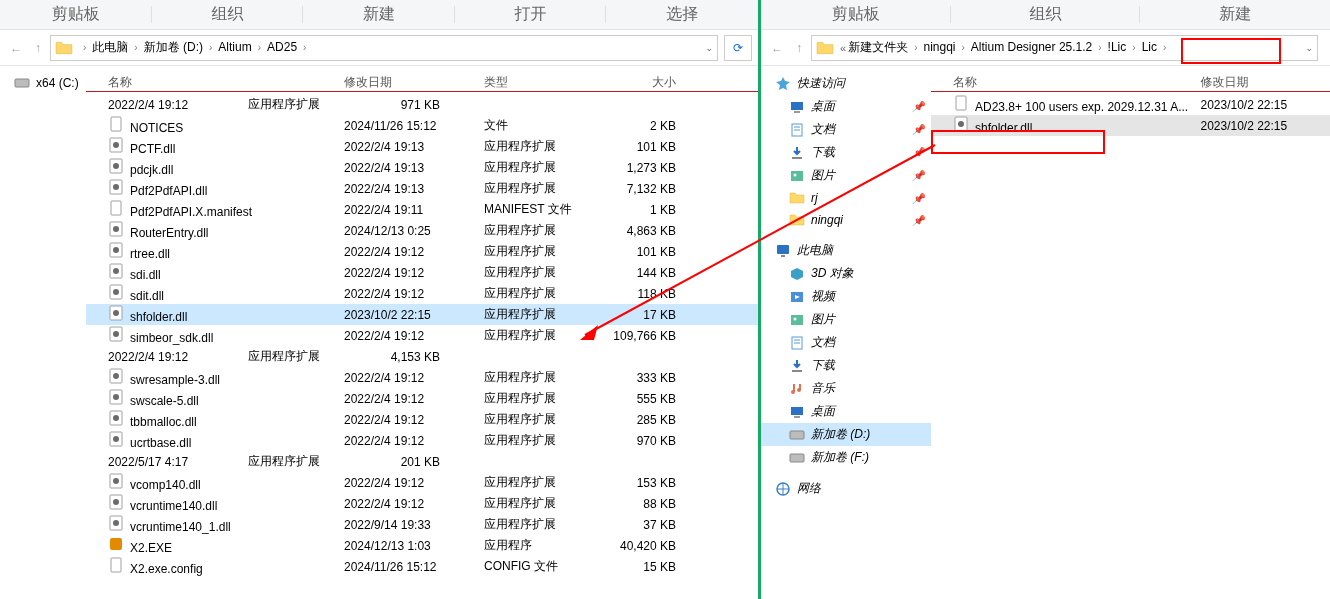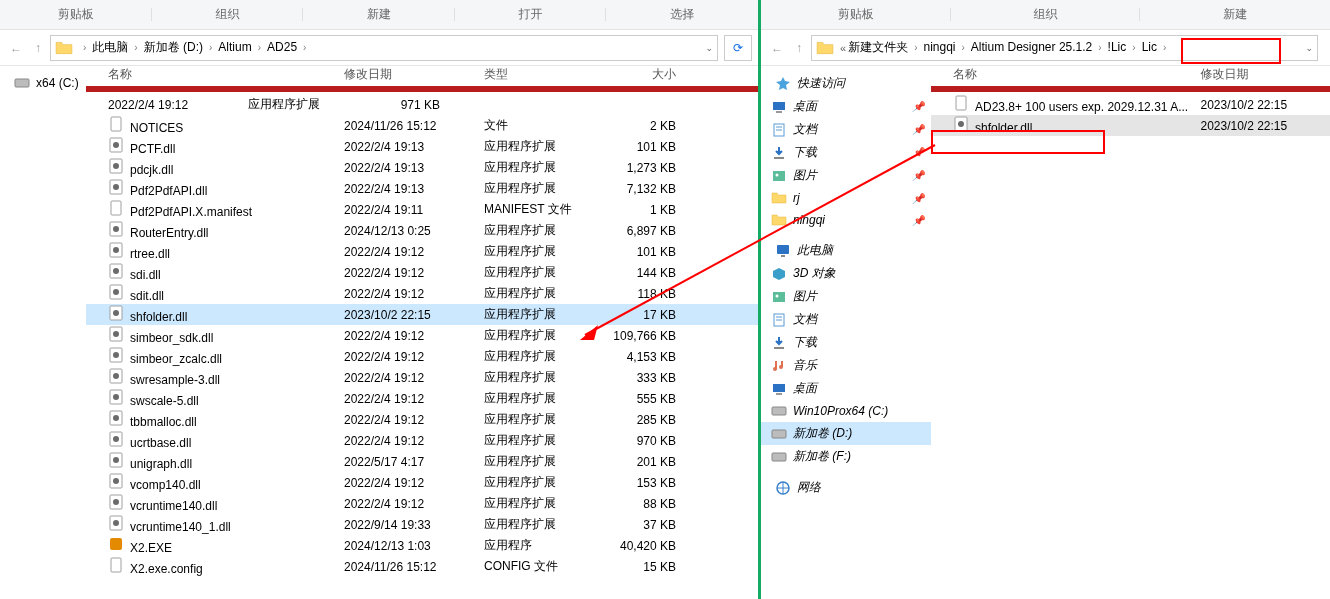--- a/index.html
+++ b/index.html
@@ -3,48 +3,48 @@
   <meta charset="utf-8">
   <style>
     * { margin: 0; padding: 0; box-sizing: border-box; font-family: "Microsoft YaHei", "Segoe UI", sans-serif; }
     body { background: #fff; font-size: 12px; color: #000; width: 1330px; height: 599px; overflow: hidden; position: relative; }
     .window { position: absolute; top: 0; background: #fff; }
     .left-window { left: 0; width: 758px; height: 599px; }
     .right-window { left: 758px; width: 572px; height: 599px; border-left: 3px solid #14ab64; }
 
     
     .ribbon { height: 30px; display: flex; align-items: center; background: #f5f6f7; border-bottom: 1px solid #e3e3e3; }
-    .ribbon-section { flex: 1; text-align: center; color: #666; position: relative; font-size: 12px; }
+    .ribbon-section { flex: 1; text-align: center; color: #666; position: relative; font-size: 16px; }
     .ribbon-section::after { content: ""; position: absolute; right: 0; top: 2px; bottom: 2px; width: 1px; background: #e0e0e0; }
     .ribbon-section:last-child::after { display: none; }
 
     
     .addrbar { height: 36px; display: flex; align-items: center; padding: 0 6px; border-bottom: 1px solid #e6e6e6; }
     .nav-btn { width: 20px; height: 20px; display: inline-flex; align-items: center; justify-content: center; color: #9a9a9a; margin-right: 2px; }
     .addr-box { flex: 1; height: 26px; border: 1px solid #ccc; display: flex; align-items: center; padding: 0 4px; background: #fff; margin-right: 6px; }
     .addr-folder-icon { width: 18px; height: 18px; margin-right: 6px; }
     .crumb { display: inline-flex; align-items: center; color: #000; padding: 0 2px; white-space: nowrap; }
     .crumb-sep { color: #808080; padding: 0 4px; font-size: 10px; }
     .crumb-drop { color: #606060; font-size: 9px; padding-left: 2px; }
     .refresh-btn { width: 28px; height: 26px; border: 1px solid #ccc; display: flex; align-items: center; justify-content: center; color: #1a73e8; }
 
     
     .body { display: flex; height: calc(100% - 66px); }
     .nav-pane { width: 86px; background: #fff; border-right: 0; padding-top: 6px; overflow: hidden; }
     .left-window .nav-pane { width: 86px; }
     .right-window .nav-pane { width: 170px; font-style: italic; }
     .nav-item { display: flex; align-items: center; padding: 3px 6px 3px 14px; white-space: nowrap; }
-    .nav-item.r { padding-left: 10px; }
+    .nav-item.r { padding-left: 28px; }
     .nav-item .icon { width: 16px; height: 16px; margin-right: 6px; display: inline-flex; align-items: center; justify-content: center; }
     .nav-item .pin { margin-left: auto; color: #9a9a9a; font-size: 10px; padding-left: 10px; }
     .nav-group { margin-bottom: 8px; }
 
     
     .list-pane { flex: 1; overflow: hidden; }
-    .col-headers { display: flex; height: 26px; align-items: flex-start; border-bottom: 6px solid #b91c1c; color: #555; padding-left: 16px; }
+    .col-headers { display: flex; height: 26px; align-items: flex-end; border-bottom: 1px solid #b91c1c; color: #555; padding-left: 16px; }
     .col { padding: 0 6px; }
     .left-window .col-name { width: 236px; }
     .left-window .col-date { width: 140px; }
     .left-window .col-type { width: 118px; }
     .left-window .col-size { width: 84px; text-align: right; padding-right: 4px; }
     .right-window .col-name { width: 256px; }
     .right-window .col-date { width: 140px; }
 
     .file-list { padding-top: 2px; }
     .fr { display: flex; align-items: center; height: 21px; padding-left: 16px; }
@@ -231,21 +231,21 @@
             <div class="fc col-size">1 KB</div>
           </div>
           <div class="fr">
             <div class="fc col-name"><span class="file-icon">
                 <svg width="16" height="16" viewBox="0 0 16 16">
                   <use href="#ic-dll"></use>
                 </svg>
               </span>RouterEntry.dll</div>
             <div class="fc col-date">2024/12/13 0:25</div>
             <div class="fc col-type">应用程序扩展</div>
-            <div class="fc col-size">6,897 KB</div>
+            <div class="fc col-size">4,863 KB</div>
           </div>
           <div class="fr">
             <div class="fc col-name"><span class="file-icon">
                 <svg width="16" height="16" viewBox="0 0 16 16">
                   <use href="#ic-dll"></use>
                 </svg>
               </span>rtree.dll</div>
             <div class="fc col-date">2022/2/4 19:12</div>
             <div class="fc col-type">应用程序扩展</div>
             <div class="fc col-size">101 KB</div>
@@ -284,25 +284,20 @@
             <div class="fc col-name"><span class="file-icon">
                 <svg width="16" height="16" viewBox="0 0 16 16">
                   <use href="#ic-dll"></use>
                 </svg>
               </span>simbeor_sdk.dll</div>
             <div class="fc col-date">2022/2/4 19:12</div>
             <div class="fc col-type">应用程序扩展</div>
             <div class="fc col-size">109,766 KB</div>
           </div>
           <div class="fr">
-            <div class="fc col-name"><span class="file-icon">
-                <svg width="16" height="16" viewBox="0 0 16 16">
-                  <use href="#ic-dll"></use>
-                </svg>
-              </span>simbeor_zcalc.dll</div>
             <div class="fc col-date">2022/2/4 19:12</div>
             <div class="fc col-type">应用程序扩展</div>
             <div class="fc col-size">4,153 KB</div>
           </div>
           <div class="fr">
             <div class="fc col-name"><span class="file-icon">
                 <svg width="16" height="16" viewBox="0 0 16 16">
                   <use href="#ic-dll"></use>
                 </svg>
               </span>swresample-3.dll</div>
@@ -334,25 +329,20 @@
             <div class="fc col-name"><span class="file-icon">
                 <svg width="16" height="16" viewBox="0 0 16 16">
                   <use href="#ic-dll"></use>
                 </svg>
               </span>ucrtbase.dll</div>
             <div class="fc col-date">2022/2/4 19:12</div>
             <div class="fc col-type">应用程序扩展</div>
             <div class="fc col-size">970 KB</div>
           </div>
           <div class="fr">
-            <div class="fc col-name"><span class="file-icon">
-                <svg width="16" height="16" viewBox="0 0 16 16">
-                  <use href="#ic-dll"></use>
-                </svg>
-              </span>unigraph.dll</div>
             <div class="fc col-date">2022/5/17 4:17</div>
             <div class="fc col-type">应用程序扩展</div>
             <div class="fc col-size">201 KB</div>
           </div>
           <div class="fr">
             <div class="fc col-name"><span class="file-icon">
                 <svg width="16" height="16" viewBox="0 0 16 16">
                   <use href="#ic-dll"></use>
                 </svg>
               </span>vcomp140.dll</div>
@@ -507,20 +497,28 @@
               <span class="icon">
                 <svg width="16" height="16" viewBox="0 0 16 16">
                   <use href="#ic-3d"></use>
                 </svg>
               </span>
               <span>3D 对象</span>
             </div>
             <div class="nav-item r">
               <span class="icon">
                 <svg width="16" height="16" viewBox="0 0 16 16">
+                  <use href="#ic-video"></use>
+                </svg>
+              </span>
+              <span>视频</span>
+            </div>
+            <div class="nav-item r">
+              <span class="icon">
+                <svg width="16" height="16" viewBox="0 0 16 16">
                   <use href="#ic-pictures"></use>
                 </svg>
               </span>
               <span>图片</span>
             </div>
             <div class="nav-item r">
               <span class="icon">
                 <svg width="16" height="16" viewBox="0 0 16 16">
                   <use href="#ic-docs"></use>
                 </svg>
@@ -543,28 +541,20 @@
               </span>
               <span>音乐</span>
             </div>
             <div class="nav-item r">
               <span class="icon">
                 <svg width="16" height="16" viewBox="0 0 16 16">
                   <use href="#ic-desktop"></use>
                 </svg>
               </span>
               <span>桌面</span>
-            </div>
-            <div class="nav-item r">
-              <span class="icon">
-                <svg width="16" height="16" viewBox="0 0 16 16">
-                  <use href="#ic-disk"></use>
-                </svg>
-              </span>
-              <span>Win10Prox64 (C:)</span>
             </div>
             <div class="nav-item r" style="background: rgb(204, 232, 255);">
               <span class="icon">
                 <svg width="16" height="16" viewBox="0 0 16 16">
                   <use href="#ic-disk"></use>
                 </svg>
               </span>
               <span>新加卷 (D:)</span>
             </div>
             <div class="nav-item r">

